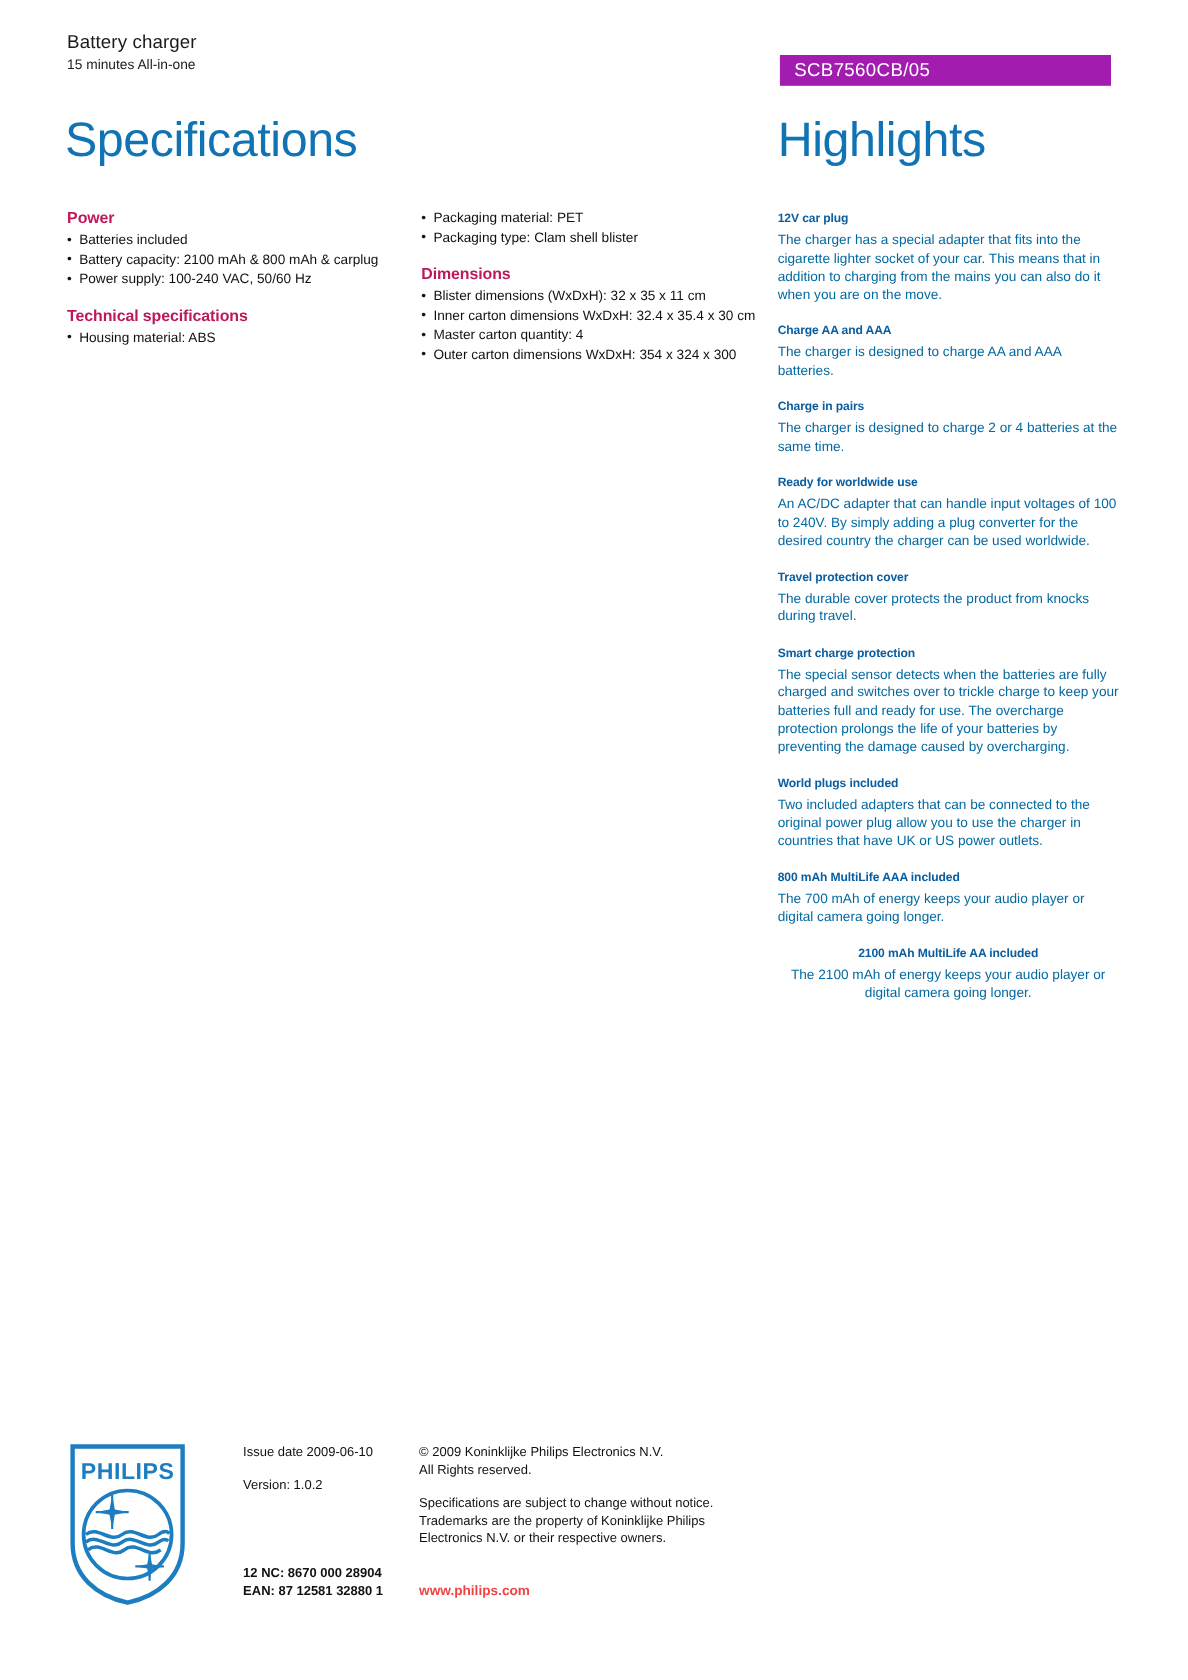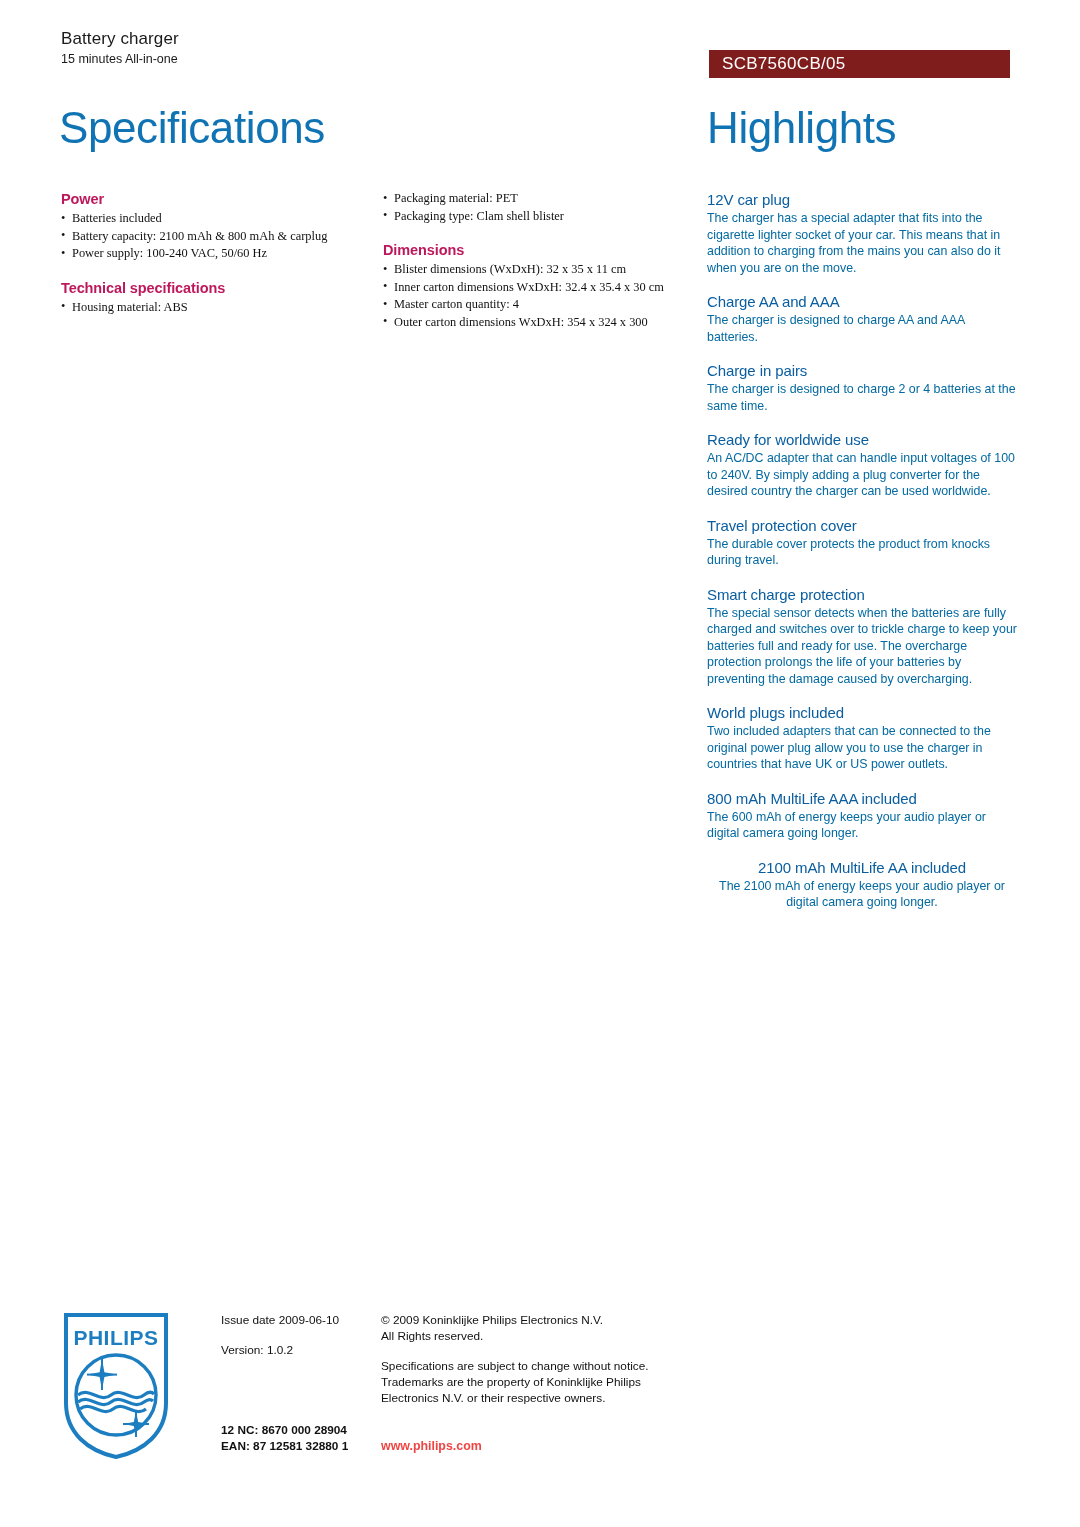--- a/index.html
+++ b/index.html
@@ -35,21 +35,21 @@
     color: #1a1a1a;
     margin-top: 2px;
   }
 
   .model-banner {
     position: absolute;
     left: 709px;
     top: 50px;
     width: 301px;
     height: 28px;
-    background: #7f1d1d;
+    background: #a21caf;
     display: flex;
     align-items: center;
   }
   .model-banner-text {
     color: #ffffff;
     font-size: 17px;
     letter-spacing: 0.3px;
     padding-left: 13px;
   }
 
@@ -93,37 +93,36 @@
     margin: 0;
     padding: 0;
   }
   ul.bullets li {
     position: relative;
     padding-left: 11px;
     font-size: 12.4px;
     line-height: 16.5px;
     color: #111111;
     margin: 0 0 1px 0;
-    font-family: Liberation Serif, serif;
   }
   ul.bullets li:before {
     content: "\2022";
     position: absolute;
     left: 0;
     top: -0.5px;
     font-size: 12.4px;
   }
 
   
   .hl-block { margin-bottom: 16px; }
   .hl-block:last-child { margin-bottom: 0; text-align: center; }
   .hl-title {
     color: #0A5EA0;
-    font-weight: normal;
-    font-size: 15px;
+    font-weight: bold;
+    font-size: 11px;
     line-height: 19px;
     margin: 0 0 1px 0;
     letter-spacing: -0.1px;
   }
   .hl-body {
     font-size: 12.4px;
     line-height: 16.5px;
     color: #0369a1;
     margin: 0;
   }
@@ -258,21 +257,21 @@
     <p class="hl-body">The special sensor detects when the batteries are fully charged and switches over to trickle charge to keep your batteries full and ready for use. The overcharge protection prolongs the life of your batteries by preventing the damage caused by overcharging.</p>
   </div>
 
   <div class="hl-block">
     <div class="hl-title">World plugs included</div>
     <p class="hl-body">Two included adapters that can be connected to the original power plug allow you to use the charger in countries that have UK or US power outlets.</p>
   </div>
 
   <div class="hl-block">
     <div class="hl-title">800 mAh MultiLife AAA included</div>
-    <p class="hl-body">The 600 mAh of energy keeps your audio player or digital camera going longer.</p>
+    <p class="hl-body">The 700 mAh of energy keeps your audio player or digital camera going longer.</p>
   </div>
 
   <div class="hl-block">
     <div class="hl-title">2100 mAh MultiLife AA included</div>
     <p class="hl-body">The 2100 mAh of energy keeps your audio player or digital camera going longer.</p>
   </div>
 
 </div>
 
 <div class="footer">

